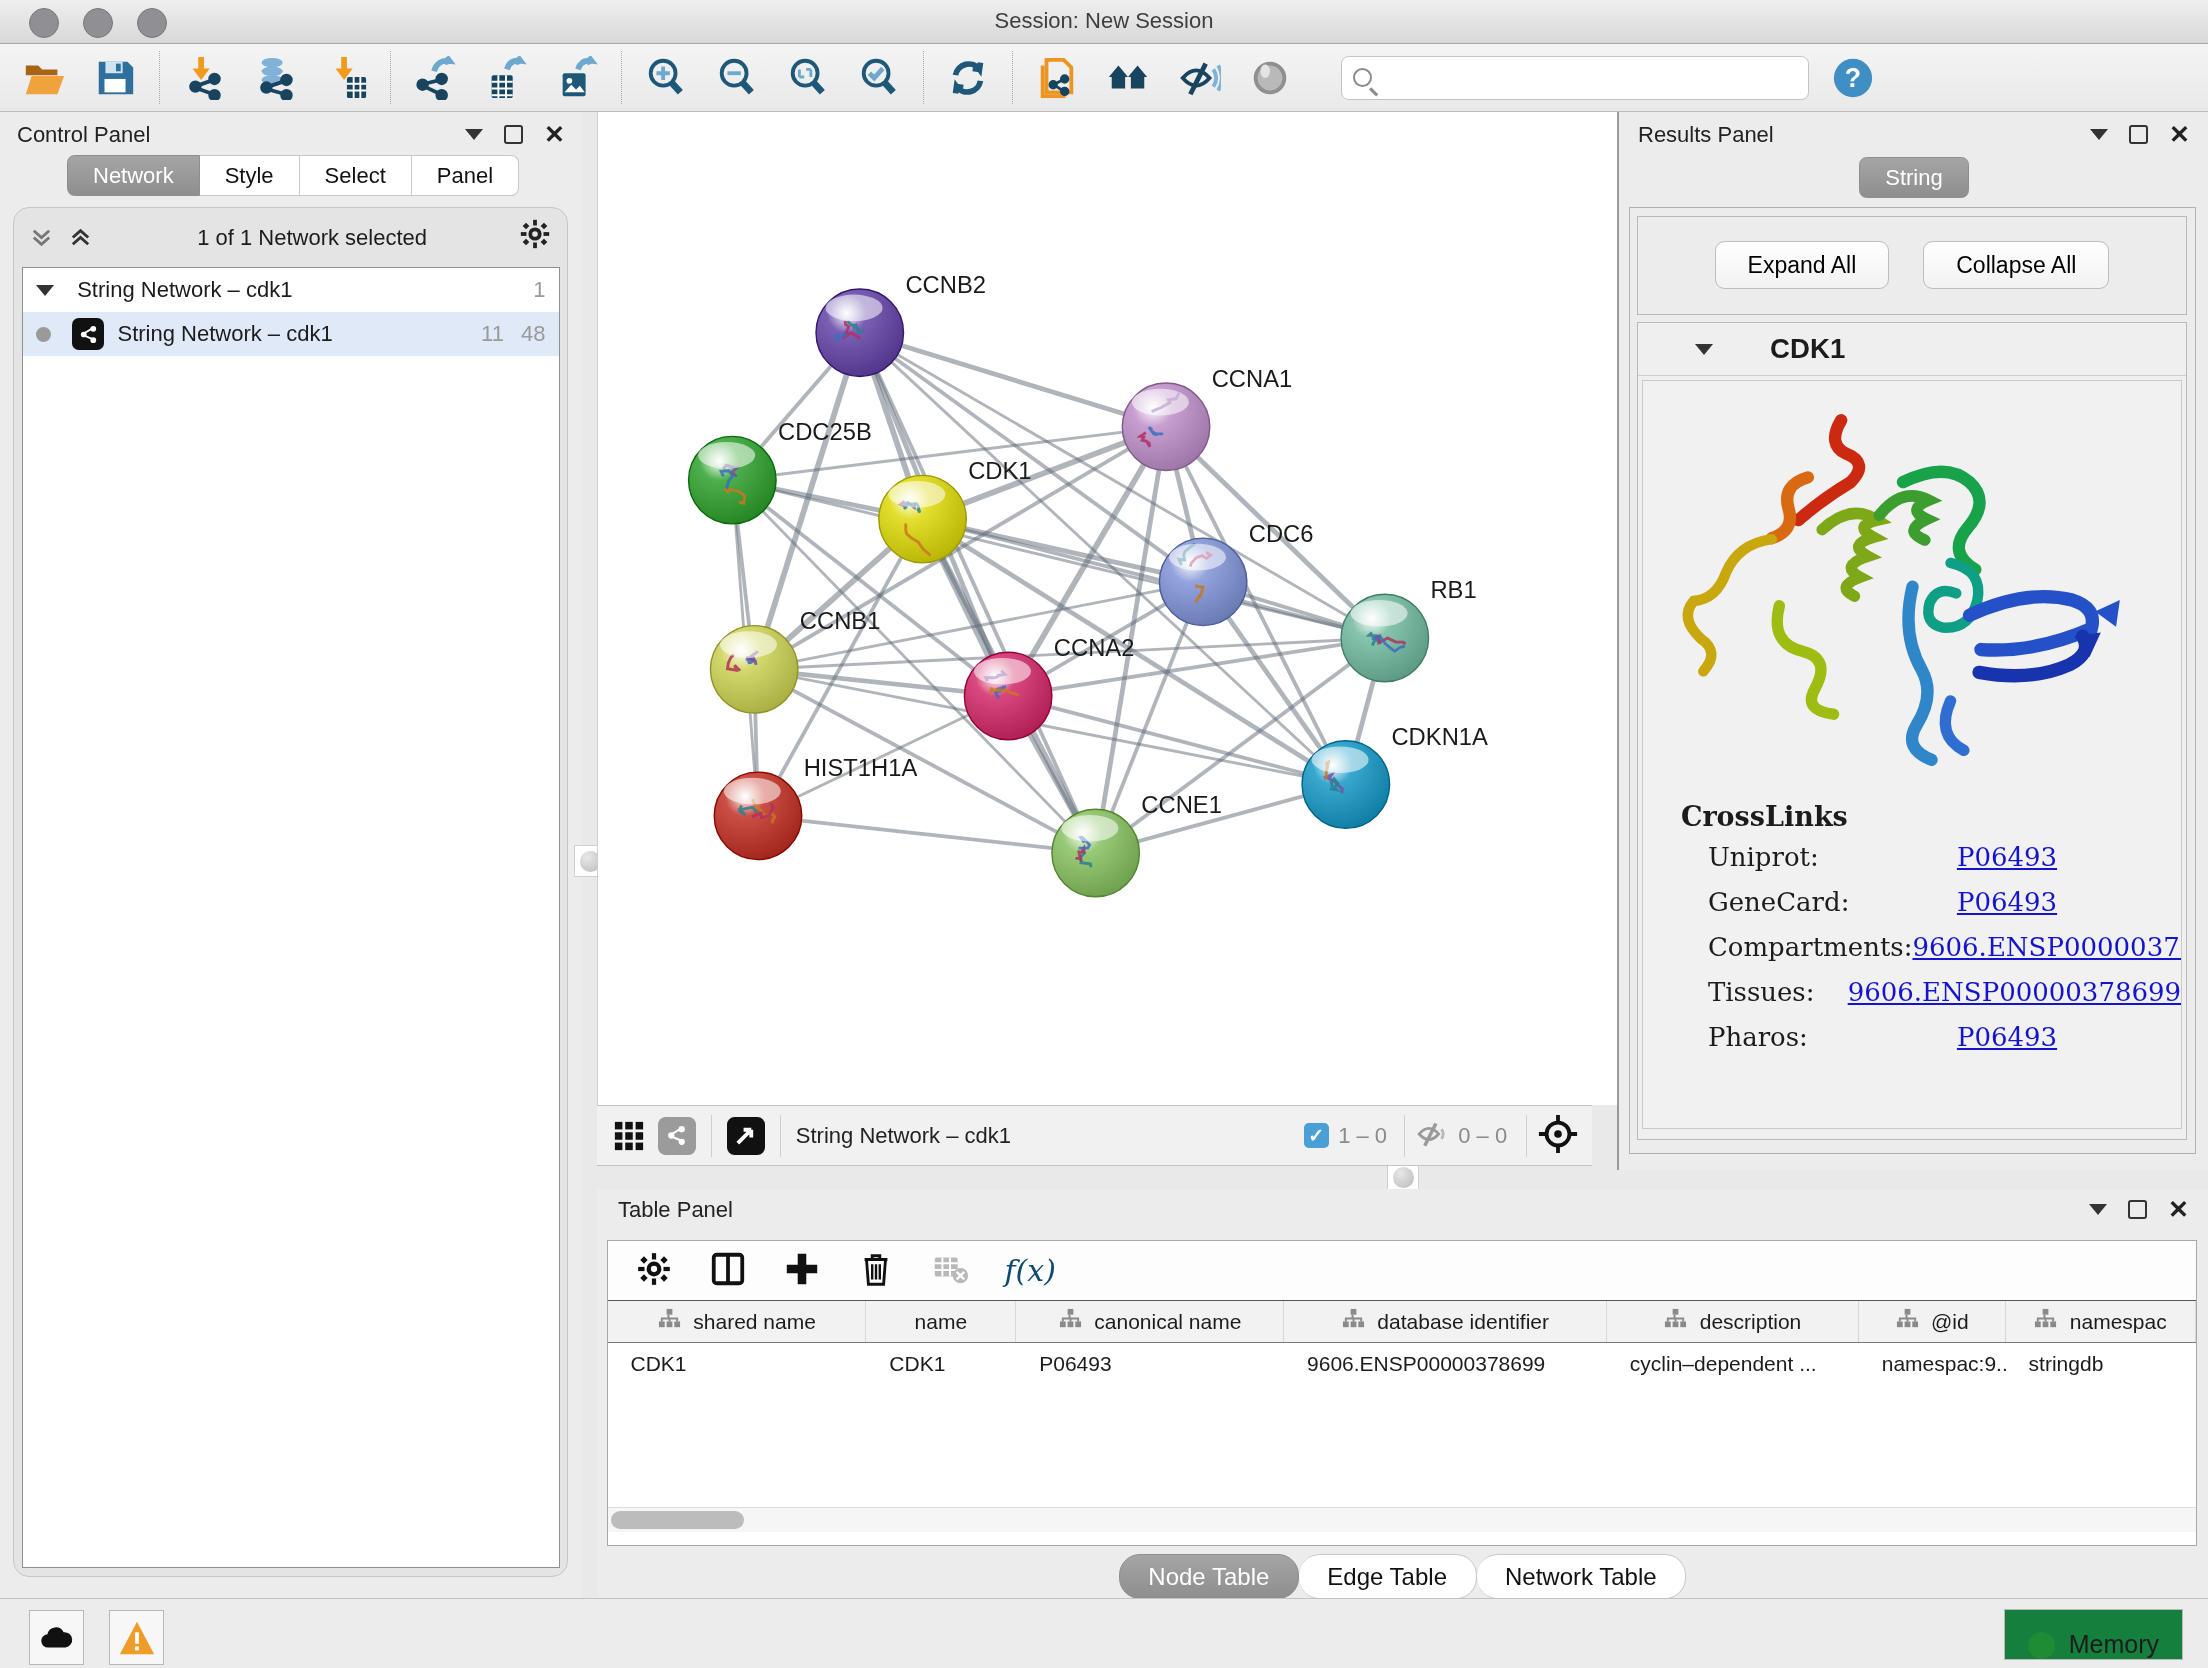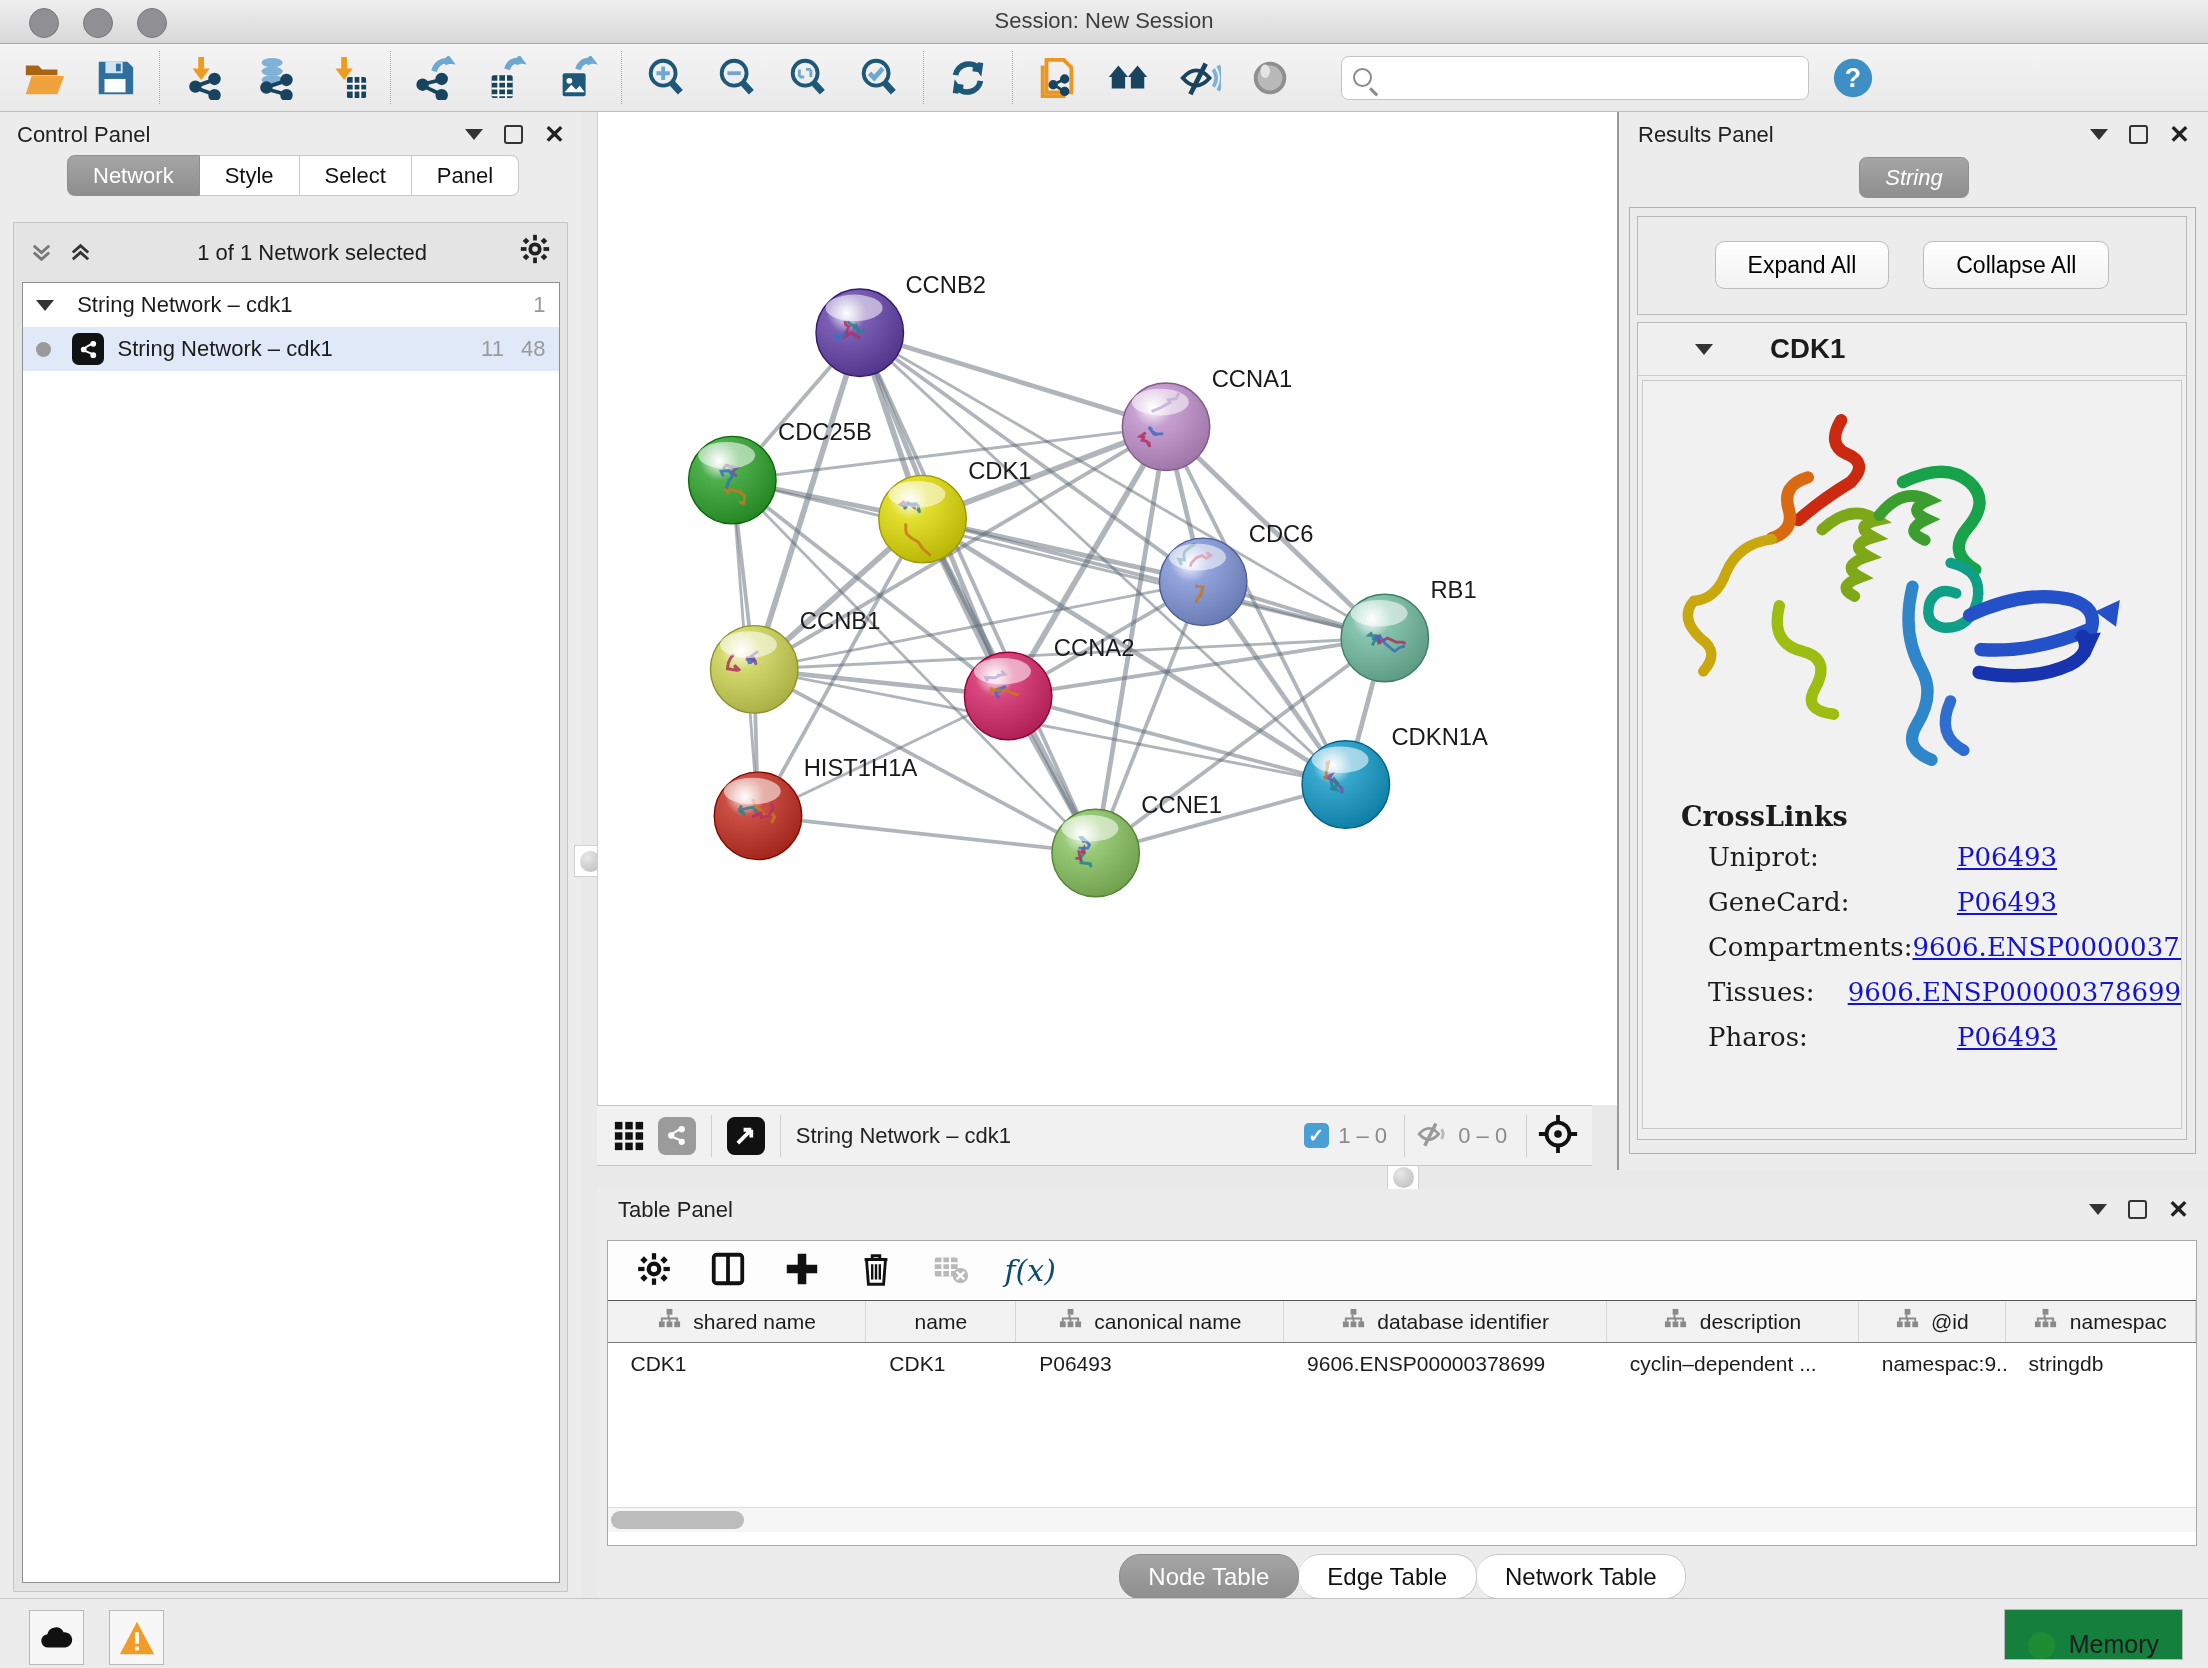--- a/index.html
+++ b/index.html
@@ -41,22 +41,22 @@
   .mtab { font-size:22px; padding:6.7px 25px; background:#fff; border:1px solid #c8c8c8; color:#111;
     border-left:none; }
   .mtab:first-child { border-left:1px solid #c8c8c8; border-radius:7.6px 0 0 7.6px; }
   .mtab:last-child { border-radius:0 7.6px 7.6px 0; }
   .mtab.sel { background:linear-gradient(#a5a5a5,#8e8e8e); color:#fff; border-color:#8e8e8e; }
 
   
   #control-panel { left:0; top:112px; width:582px; height:1486px; background:#ececec; }
   #cp-header { display:flex; justify-content:space-between; align-items:center; padding:9.5px 17px 3.8px 17px; }
   #cp-tabs { margin:3.8px 0 0 67px; }
-  #cp-inner { position:absolute; left:13.3px; top:110px; width:555px; height:1370px;
-    background:#e4e4e4; border:1px solid #c6c6c6; border-radius:1px; }
+  #cp-inner { position:absolute; left:13.3px; top:95px; width:555px; height:1370px;
+    background:#e4e4e4; border:1px solid #c6c6c6; border-radius:16px; }
   #cp-toolbar { height:59px; display:flex; align-items:center; padding:0 15px; }
   #cp-summary { flex:1; text-align:center; font-size:22px; }
   .chev { color:#6e6e6e; font-size:19px; letter-spacing:-1.9px; margin-right:13.3px; line-height:13.3px; }
   .gear { font-size:32px; color:#222; }
   #cp-tree { position:absolute; left:7.6px; top:59px; right:7.6px; bottom:7.6px; background:#fff;
     border:1px solid #8f8f8f; }
   .tree-row { height:44px; display:flex; align-items:center; font-size:22px; padding:0 13.3px; }
   .tree-row .cnt { color:#9a9a9a; margin-left:17px; }
   .tree-row .sp { flex:1; }
   #tree-child { background:#dfe9f8; }
@@ -81,21 +81,21 @@
   #net-name { font-size:22px; color:#222; flex:1; }
   .icon-sq { width:38px; height:38px; border-radius:7.6px; display:flex; align-items:center; justify-content:center; }
   .cnt-txt { font-size:22px; color:#8a8a8a; margin:0 9.5px; }
   .checkbox { width:25px; height:25px; background:#4a9fd4; border-radius:4.8px; color:#fff; font-size:19px;
     display:flex; align-items:center; justify-content:center; font-weight:bold; }
 
   
   #results-panel { left:1617px; top:112px; width:592px; height:1058px; background:#ececec;
     border-left:2.9px double #9a9a9a; }
   #rp-header { display:flex; justify-content:space-between; align-items:center; padding:9.5px 19px 3.8px 19px; }
-  #rp-tab { margin:5.7px auto 0 auto; width:fit-content;font-style:italic; }
+  #rp-tab { margin:5.7px auto 0 auto; width:fit-content; }
   #rp-box { position:absolute; left:9.5px; top:95px; width:567px; height:947px;
     border:1px solid #b1b1b1; background:#ececec; }
   #rp-buttons { margin:7.6px; border:1px solid #b9b9b9; height:99px; display:flex; align-items:center;
     justify-content:center; gap:34px; }
   .rp-btn { background:linear-gradient(#ffffff,#f2f2f2); border:1px solid #bdbdbd; border-radius:9.5px;
     font-size:23px; padding:9.5px 32px; }
   #rp-section { margin:0 7.6px; border:1px solid #b9b9b9; height:818px; background:#efefef; }
   #rp-sec-head { height:53px; display:flex; align-items:center; gap:57px; padding-left:57px;
     border-bottom:1px solid #cdcdcd; }
   #rp-gene { font-size:27.6px; font-weight:bold; }

